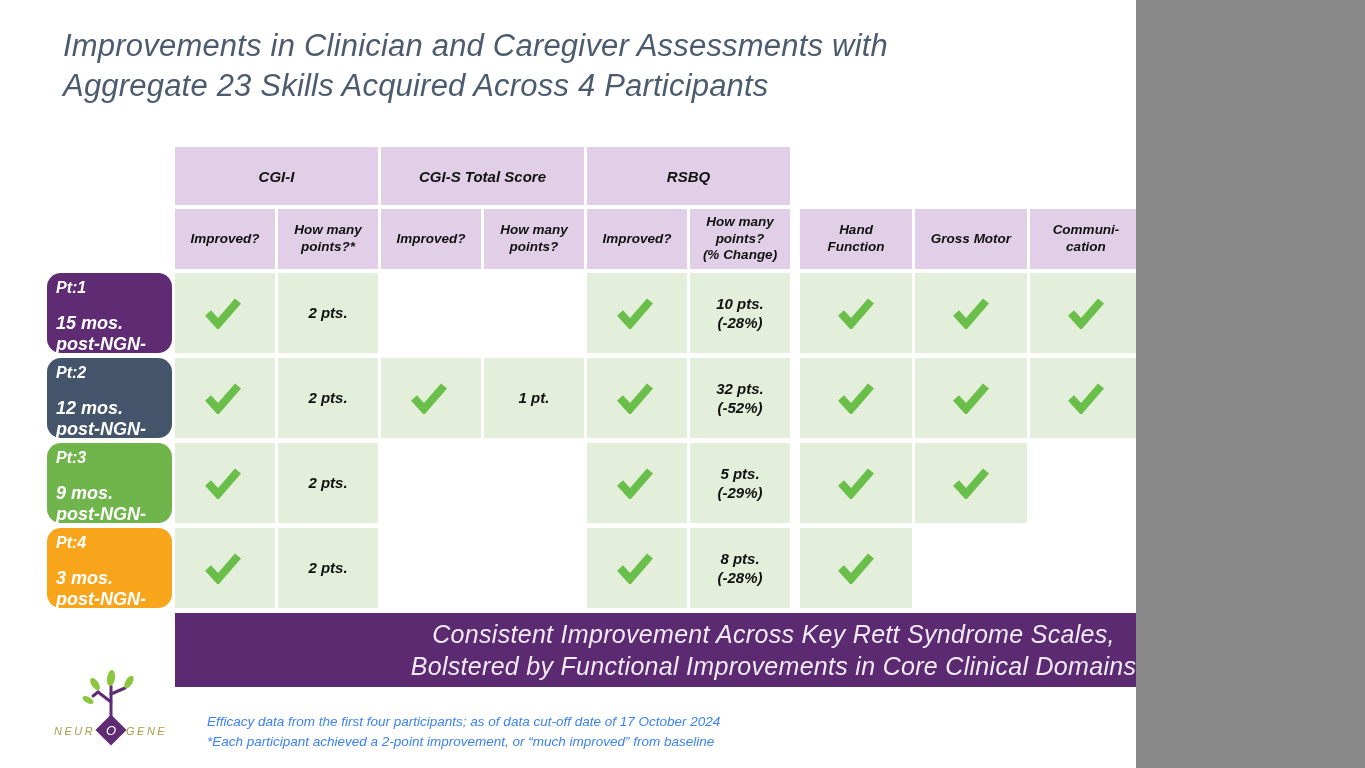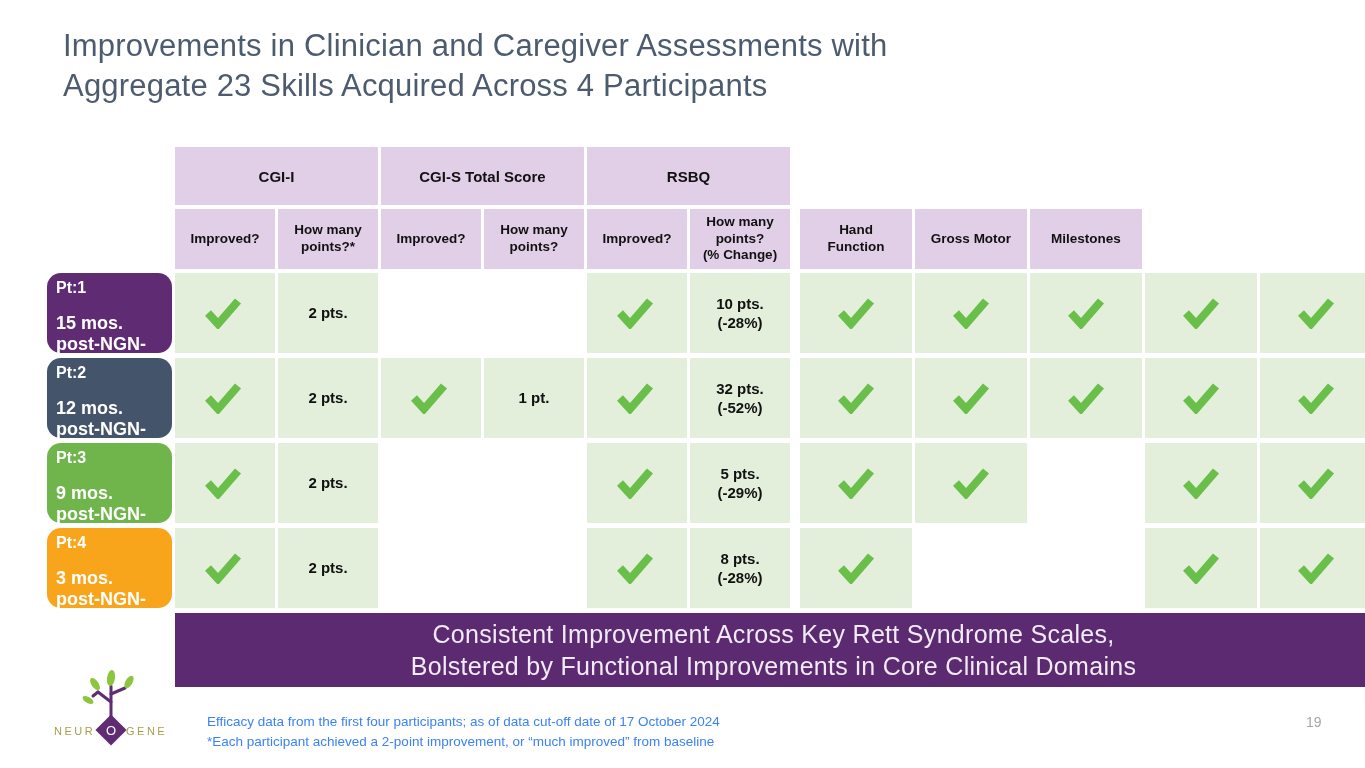--- a/index.html
+++ b/index.html
@@ -1,18 +1,18 @@
 <!DOCTYPE html>
 <html><head>
 <meta charset="utf-8">
 <style>
   html,body { margin:0; padding:0; background:#888; }
   .slide {
-    position:relative; width:1365px; height:768px; background:#ffffff;
-    font-family:"Liberation Sans", sans-serif; overflow:hidden;
+    position:relative; width:1136px; height:768px; background:#ffffff;
+    font-family:"Liberation Sans", sans-serif; overflow:hidden;font-style:italic;
   }
   .pre { white-space:pre-line; }
 
   
   .title {
     position:absolute; left:63px; top:26px;
     font-size:31px; line-height:1.28; color:#4c5c6e; font-weight:400;
     letter-spacing:0.2px;
   }
 
@@ -108,20 +108,22 @@
       <div class="scell w100 pre">How many
 points?</div>
       <div class="scell w100 pre">Improved?</div>
       <div class="scell w100 pre">How many
 points?
 (% Change)</div>
       <div class="spacer4"></div>
       <div class="scell w112 pre">Hand
 Function</div>
       <div class="scell w112 pre">Gross Motor</div>
+      <div class="scell w112 pre">Communi-
+cation</div>
       <div class="scell w112 pre">Milestones</div>
     </div>
 
     <div class="frow trow">
       <div class="rowhdr" style="background: rgb(95, 44, 116);">
         <div class="pt">Pt:1</div>
         <div class="sub pre">15 mos.
 post-NGN-
 401</div>
       </div>

